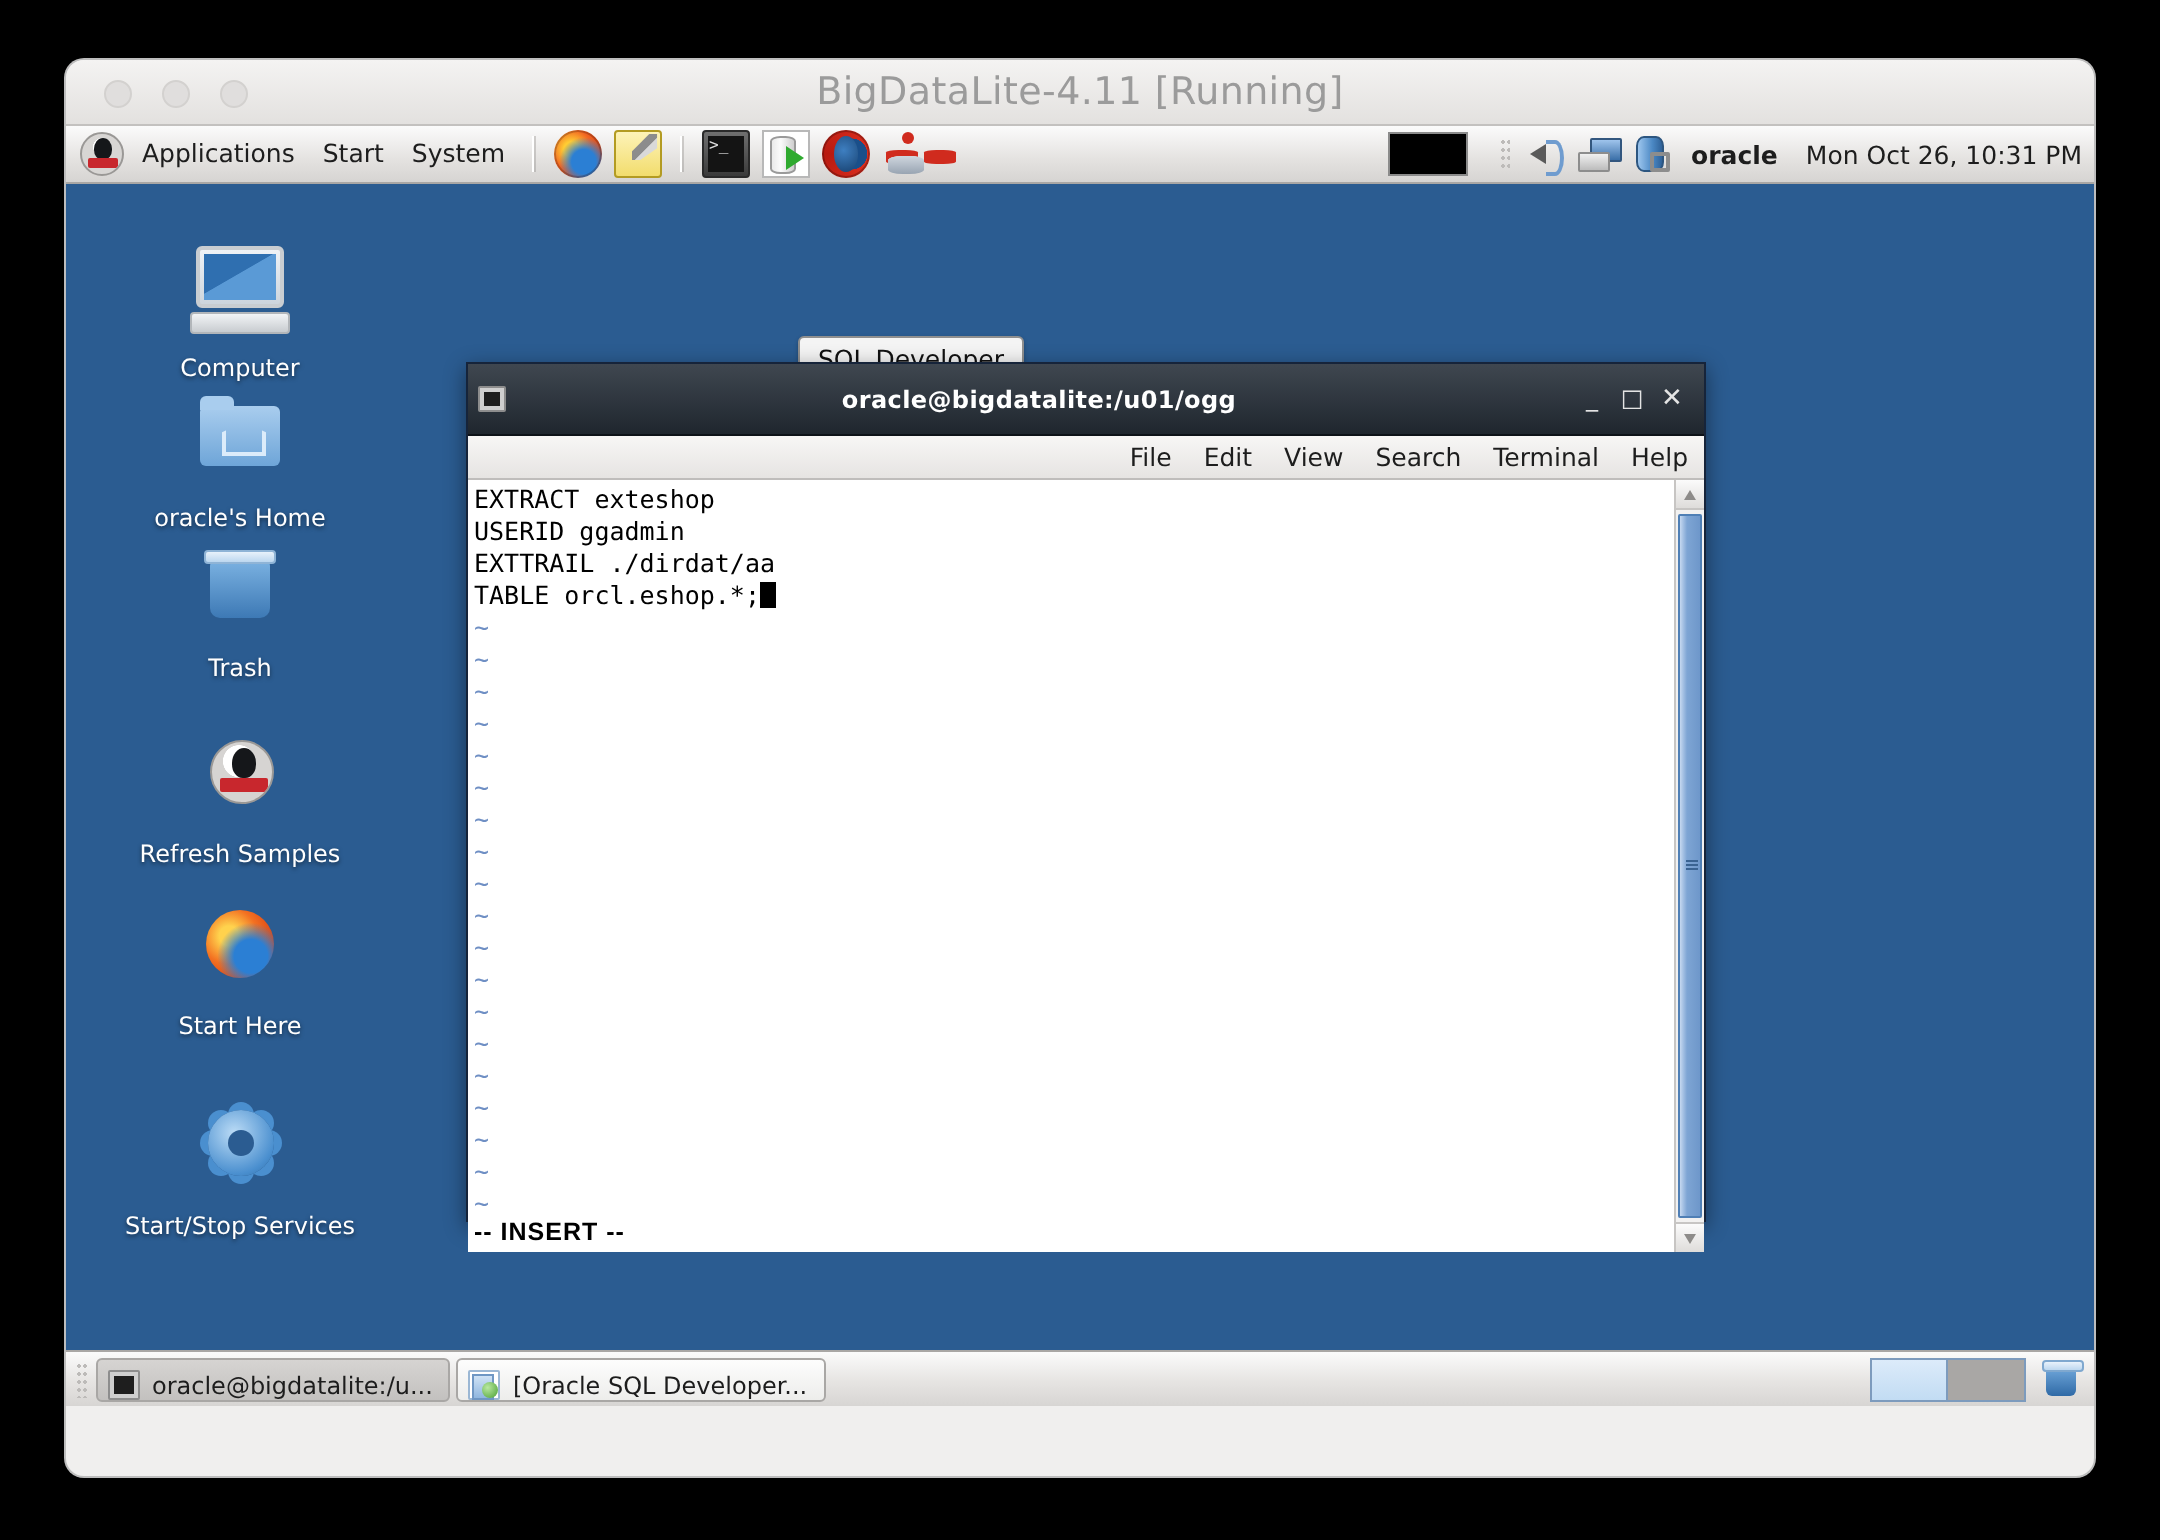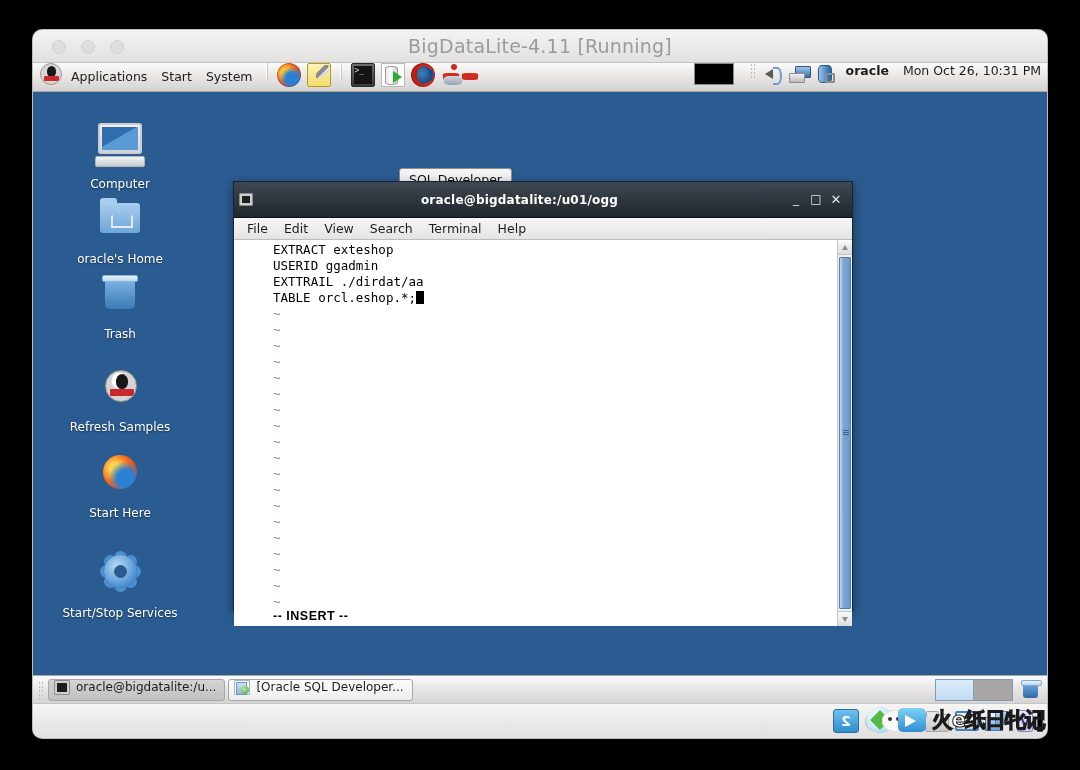--- a/index.html
+++ b/index.html
@@ -52,21 +52,21 @@
     background: #2b5c91;
     overflow: hidden;
   }
 
   
   #gnome-top-panel {
     position: absolute; left: 0; top: 0;
     width: 1014px; height: 29px;
     background: linear-gradient(#fbfbfb, #e4e2e0 60%, #d6d4d2);
     border-bottom: 1px solid #a9a7a5;
-    display: flex; 
+    display: flex; align-items: center;
     font-size: 12.5px; color: #1d1d1d;
   }
   .panel-menu {
     padding: 0 7px; line-height: 28px; cursor: default;
     font-size: 12.5px;
   }
   #panel-logo {
     width: 22px; height: 22px; margin: 0 2px 0 7px;
     border-radius: 50%;
     background: radial-gradient(circle at 50% 32%, #fff 0 26%, #d8d6d4 27% 100%);
@@ -333,32 +333,32 @@
     font-size: 12px; font-family: "DejaVu Sans", sans-serif;
     line-height: 21px; cursor: default;
   }
   #term-btn-close { margin-right: 6px; font-size: 13px; }
 
   #term-menubar {
     height: 22px;
     background: linear-gradient(#f7f6f5, #e6e4e2);
     border-bottom: 1px solid #bfbdbb;
     display: flex; align-items: center;
-    padding-left: 5px;
+    padding-left: 17px;
+    justify-content: flex-end;
   }
   .term-menu {
     padding: 0 8px; font-size: 12.5px; color: #1d1d1d; line-height: 21px;
   }
 
   #term-body {
     position: relative;
     height: 386px;
     background: #fff;
     display: flex;
-    padding-left: 36px;
   }
   #term-text {
     flex: 1;
     padding: 2px 0 0 3px;
     font-family: "DejaVu Sans Mono", monospace;
     font-size: 12.5px;
     line-height: 16px;
     color: #000;
     overflow: hidden;
     position: relative;
@@ -414,21 +414,21 @@
     background: linear-gradient(#fbfbfb, #e6e4e2 55%, #d7d5d3);
     border-top: 1px solid #a9a7a5;
     display: flex; align-items: center;
   }
   .grip {
     width: 6px; height: 18px; margin: 0 4px 0 5px;
     background-image: radial-gradient(#bdbbb9 40%, transparent 41%);
     background-size: 3px 4px;
   }
   .taskbtn {
-    height: 22px; display: flex; align-items: flex-start;
+    height: 22px; display: flex; align-items: flex-end;
     padding: 0 8px 0 5px; margin-right: 3px;
     border: 1px solid #a9a7a5; border-radius: 3px;
     font-size: 12px; color: #1d1d1d; max-width: 200px;
     white-space: nowrap; overflow: hidden;
   }
   .taskbtn.active { background: linear-gradient(#d6d4d2,#c3c1bf); }
   .taskbtn.inactive { background: linear-gradient(#fdfdfd,#ededeb); }
   .tb-icon { width: 16px; height: 15px; margin-right: 6px; position: relative; flex:none; }
   .tb-term { background:#cfcfcf; border:1px solid #8d8d8d; border-radius:1px; }
   .tb-term::after{ content:""; position:absolute; inset:2px; background:#1e1e1e; }
@@ -734,33 +734,14 @@
       <div id="bottom-spacer"></div>
       <div id="ws-switcher">
         <div class="ws active"></div>
         <div class="ws idle"></div>
       </div>
       <div id="trash-applet"></div>
     </div>
 
   </div>
 
-  <div id="vbox-statusbar">
-    <div class="vb-ic vb-hd"></div>
-    <div class="vb-ic vb-cd"></div>
-    <div class="vb-ic vb-net"></div>
-    <div class="vb-ic vb-folder"></div>
-    <div class="vb-ic vb-display"></div>
-    <div class="vb-ic vb-usb"></div>
-    <div class="vb-ic vb-v"></div>
-    <div class="vb-bar"></div>
-
-    <div id="watermark">
-      <div id="wm-badge">
-        <div class="b1"></div>
-          <div class="b2"></div>
-          <div class="b3"></div>
-      </div>
-      <div id="wm-text">火e纸日牝记</div>
-    </div>
-  </div>
 
 </div>
 
 </body></html>

